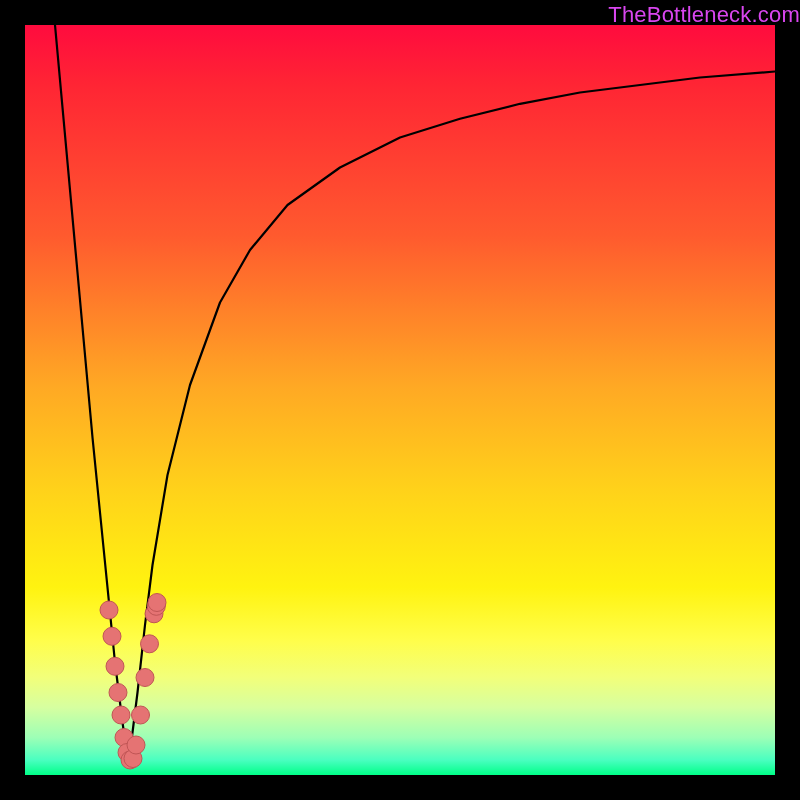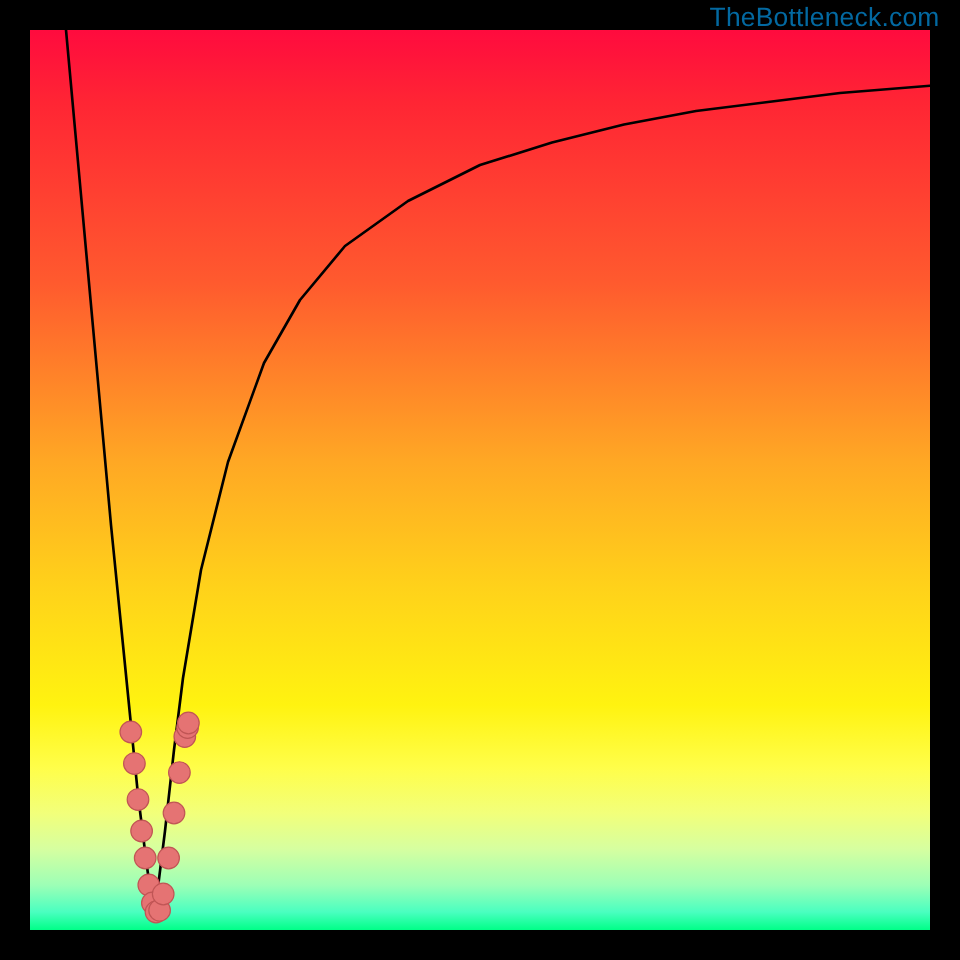--- a/index.html
+++ b/index.html
@@ -44,24 +44,24 @@
   svg.curves {
     position: absolute;
     left: 0;
     top: 0;
     width: 750px;
     height: 750px;
   }
   .watermark {
     position: absolute;
     top: 2px;
-    right: 17px;
+    right: 0;
     font-family: Arial, Helvetica, sans-serif;
     font-size: 22px;
-    color: #0369a1;
+    color: #d946ef;
     letter-spacing: 0.2px;
     user-select: none;
   }
 </style>
 </head>
 <body>
 
 <div class="frame">
   <div class="plot">
 

